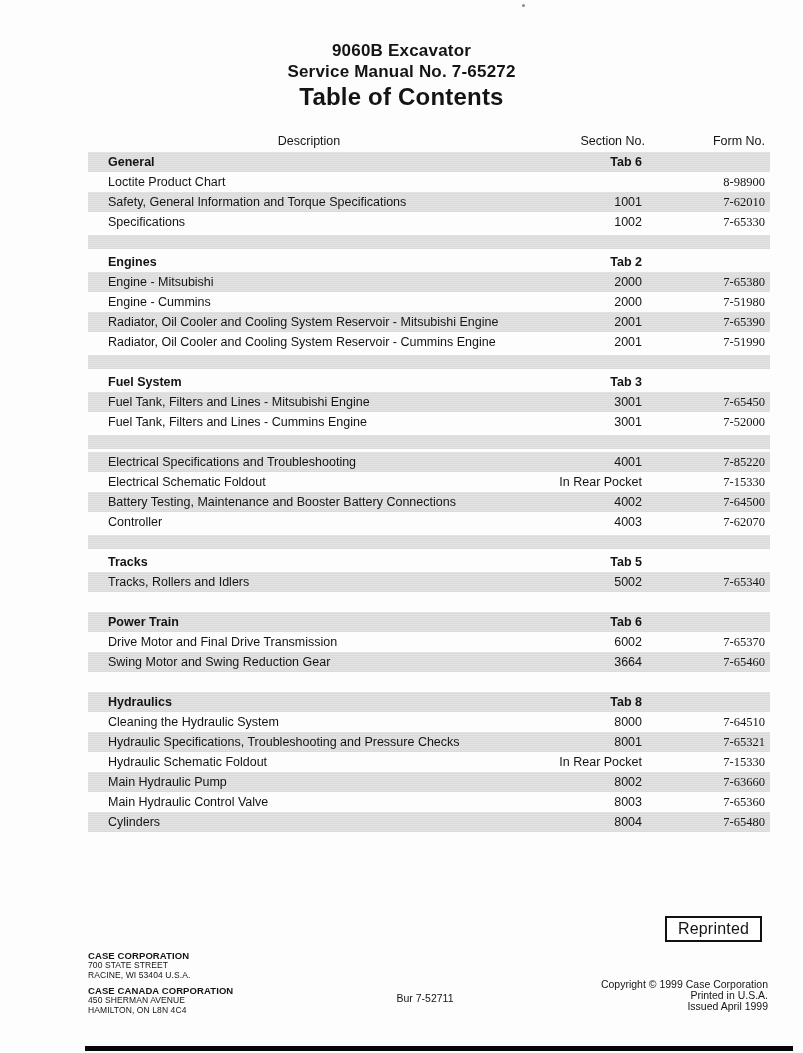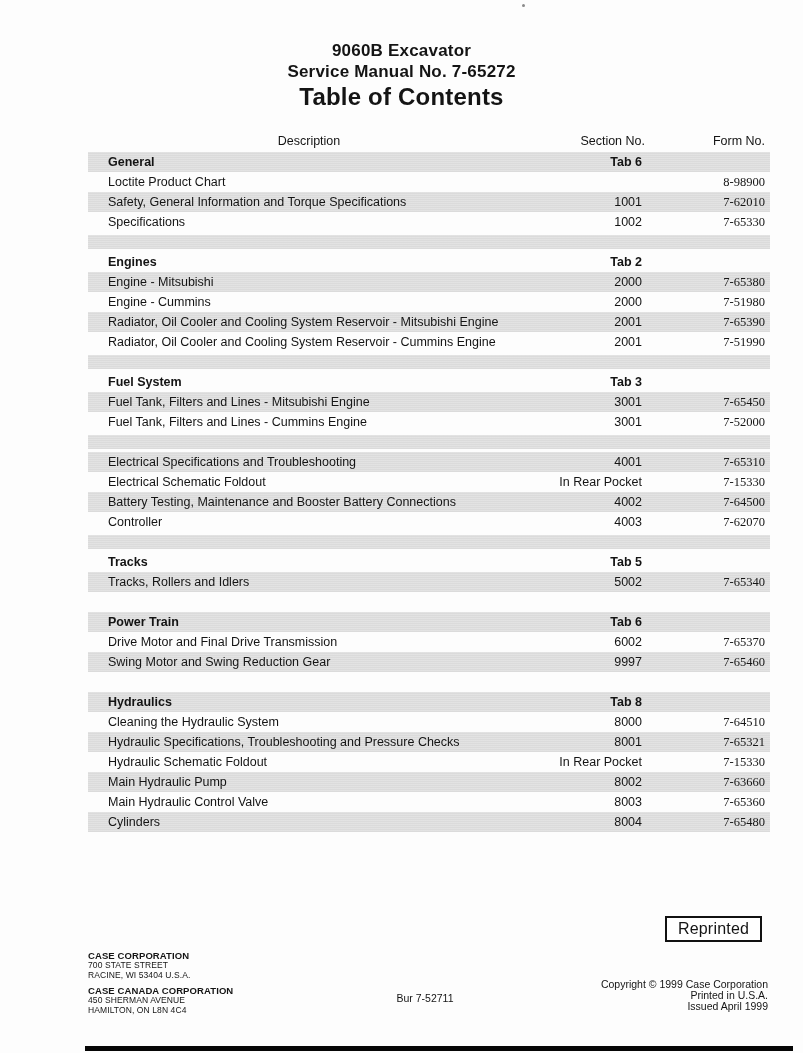--- a/index.html
+++ b/index.html
@@ -145,21 +145,21 @@
         <div class="cell-form">7-52000</div>
       </div>
       <div class="row spacer shaded">
         <div class="cell-desc"></div>
         <div class="cell-sec"></div>
         <div class="cell-form"></div>
       </div>
       <div class="row item shaded">
         <div class="cell-desc">Electrical Specifications and Troubleshooting</div>
         <div class="cell-sec">4001</div>
-        <div class="cell-form">7-65310</div>
+        <div class="cell-form">7-85220</div>
       </div>
       <div class="row item">
         <div class="cell-desc">Electrical Schematic Foldout</div>
         <div class="cell-sec">In Rear Pocket</div>
         <div class="cell-form">7-15330</div>
       </div>
       <div class="row item shaded">
         <div class="cell-desc">Battery Testing, Maintenance and Booster Battery Connections</div>
         <div class="cell-sec">4002</div>
         <div class="cell-form">7-64500</div>
@@ -194,21 +194,21 @@
         <div class="cell-sec">Tab 6</div>
         <div class="cell-form"></div>
       </div>
       <div class="row item">
         <div class="cell-desc">Drive Motor and Final Drive Transmission</div>
         <div class="cell-sec">6002</div>
         <div class="cell-form">7-65370</div>
       </div>
       <div class="row item shaded">
         <div class="cell-desc">Swing Motor and Swing Reduction Gear</div>
-        <div class="cell-sec">9997</div>
+        <div class="cell-sec">3664</div>
         <div class="cell-form">7-65460</div>
       </div>
       <div class="row spacer">
         <div class="cell-desc"></div>
         <div class="cell-sec"></div>
         <div class="cell-form"></div>
       </div>
       <div class="row section shaded">
         <div class="cell-desc">Hydraulics</div>
         <div class="cell-sec">Tab 8</div>

